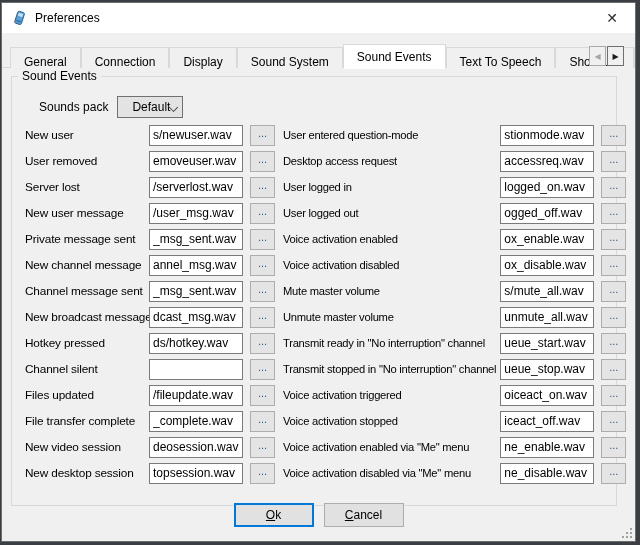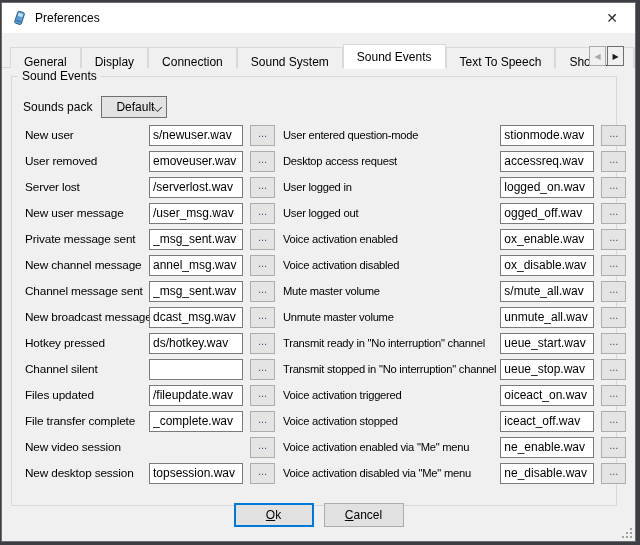--- a/index.html
+++ b/index.html
@@ -41,21 +41,21 @@
   .tab-scroll .right-arrow{color:#1a1a1a;border-color:#6f6f6f;}
   
   .groupbox{
     position:absolute;left:9px;top:73px;width:606px;height:430px;
     border:1px solid #d8d8d8;box-sizing:border-box;
   }
   .groupbox-title{
     position:absolute;top:-8px;left:6px;background:#f0f0f0;padding:0 4px;font-size:12px;color:#000;
   }
   
-  .sounds-pack-row{position:absolute;left:11px;top:19px;display:flex;align-items:center;}
+  .sounds-pack-row{position:absolute;left:27px;top:19px;display:flex;align-items:center;}
   .sounds-pack-label{font-size:12px;margin-right:9px;}
   .combo{
     width:66px;height:22px;background:#e3e3e3;border:1px solid #707070;box-sizing:border-box;
     display:flex;align-items:center;font-size:12px;padding-left:14px;position:relative;
   }
   .combo .chev{
     position:absolute;right:5px;top:8px;width:7px;height:7px;
     border-right:1.4px solid #444;border-bottom:1.4px solid #444;transform:rotate(45deg) scale(1,0.8);
     transform-origin:center;margin-top:-2px;
   }
@@ -113,25 +113,25 @@
   </div>
 
   <div class="tabstrip">
     <div class="tabstrip-line"></div>
     <div class="tabs">
   <div class="tab">
           <span class="tab-label">General</span>
         </div>
 
   <div class="tab">
+          <span class="tab-label">Connection</span>
+        </div>
+
+  <div class="tab">
           <span class="tab-label">Display</span>
-        </div>
-
-  <div class="tab">
-          <span class="tab-label">Connection</span>
         </div>
 
   <div class="tab">
           <span class="tab-label">Sound System</span>
         </div>
 
   <div class="tab selected">
           <span class="tab-label">Sound Events</span>
         </div>
 
@@ -235,20 +235,21 @@
   </div>
 
   <div class="srow">
     <span class="lbl">File transfer complete</span>
     <input type="text" value="_complete.wav" style="">
     <button class="browse"><span>...</span></button>
   </div>
 
   <div class="srow">
     <span class="lbl">New video session</span>
+    <input type="text" value="deosession.wav" style="">
     <button class="browse"><span>...</span></button>
   </div>
 
   <div class="srow">
     <span class="lbl">New desktop session</span>
     <input type="text" value="topsession.wav" style="">
     <button class="browse"><span>...</span></button>
   </div>
 </div>
       <div class="col col-right">

